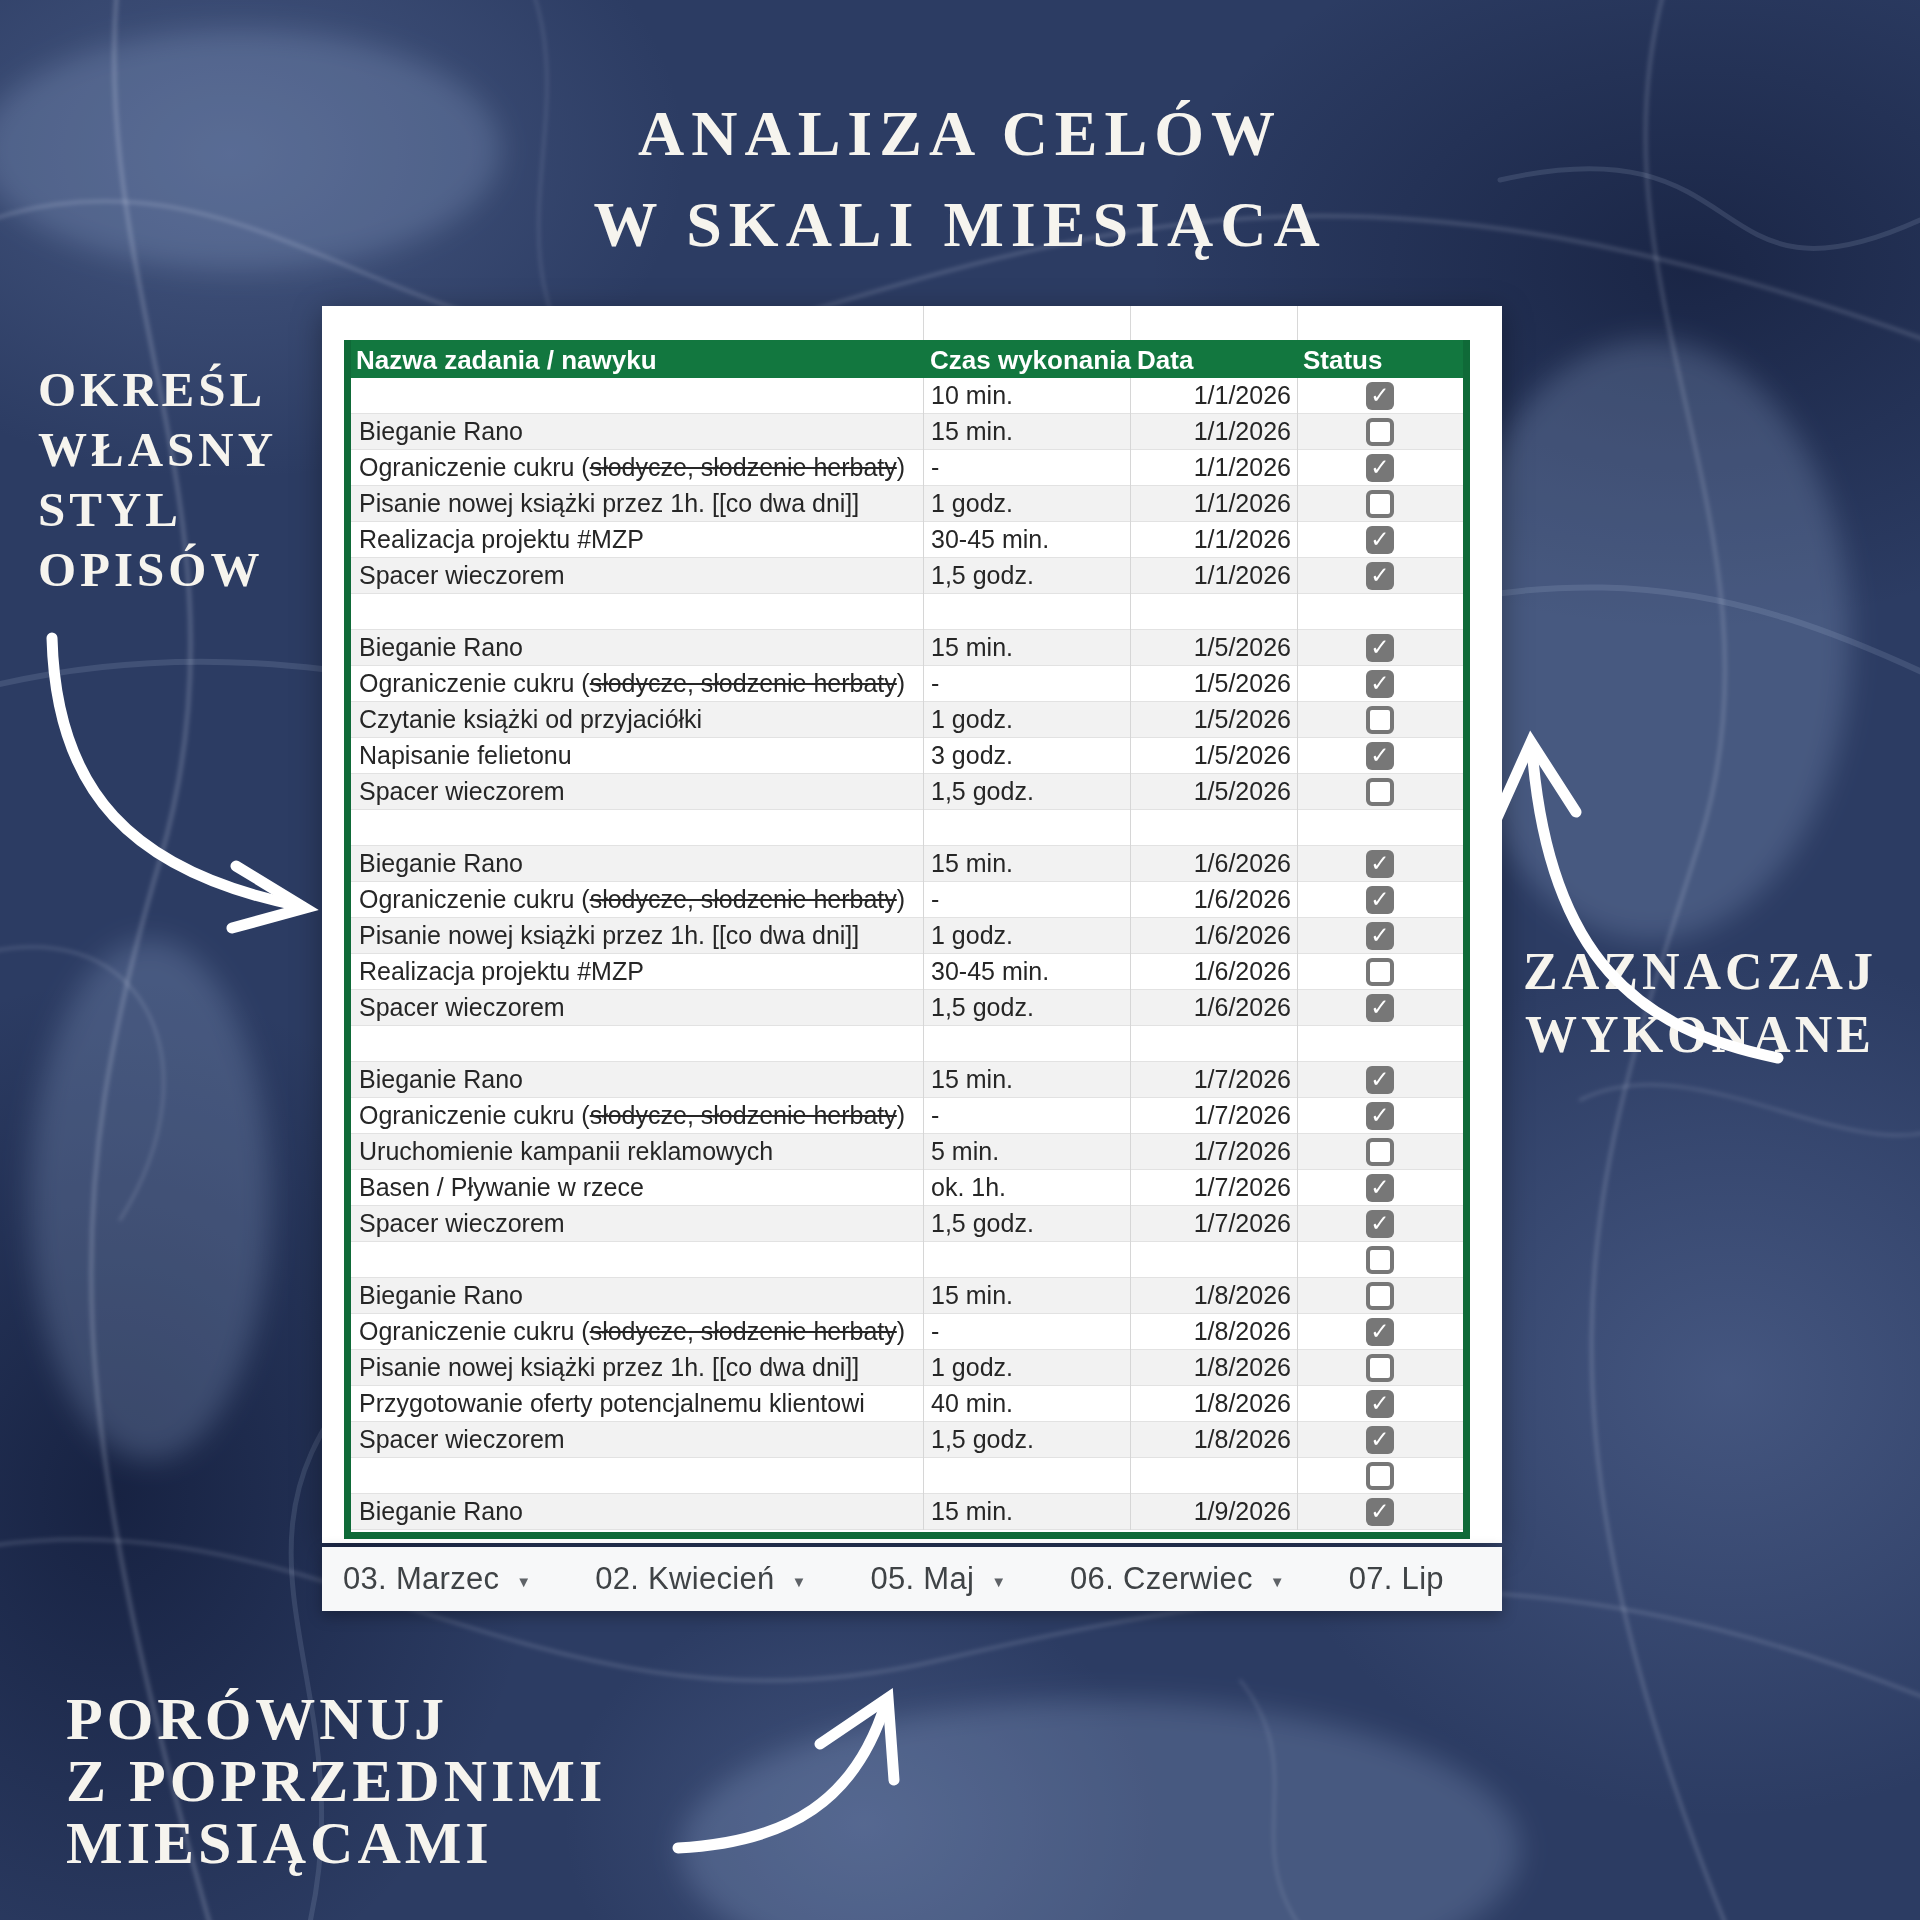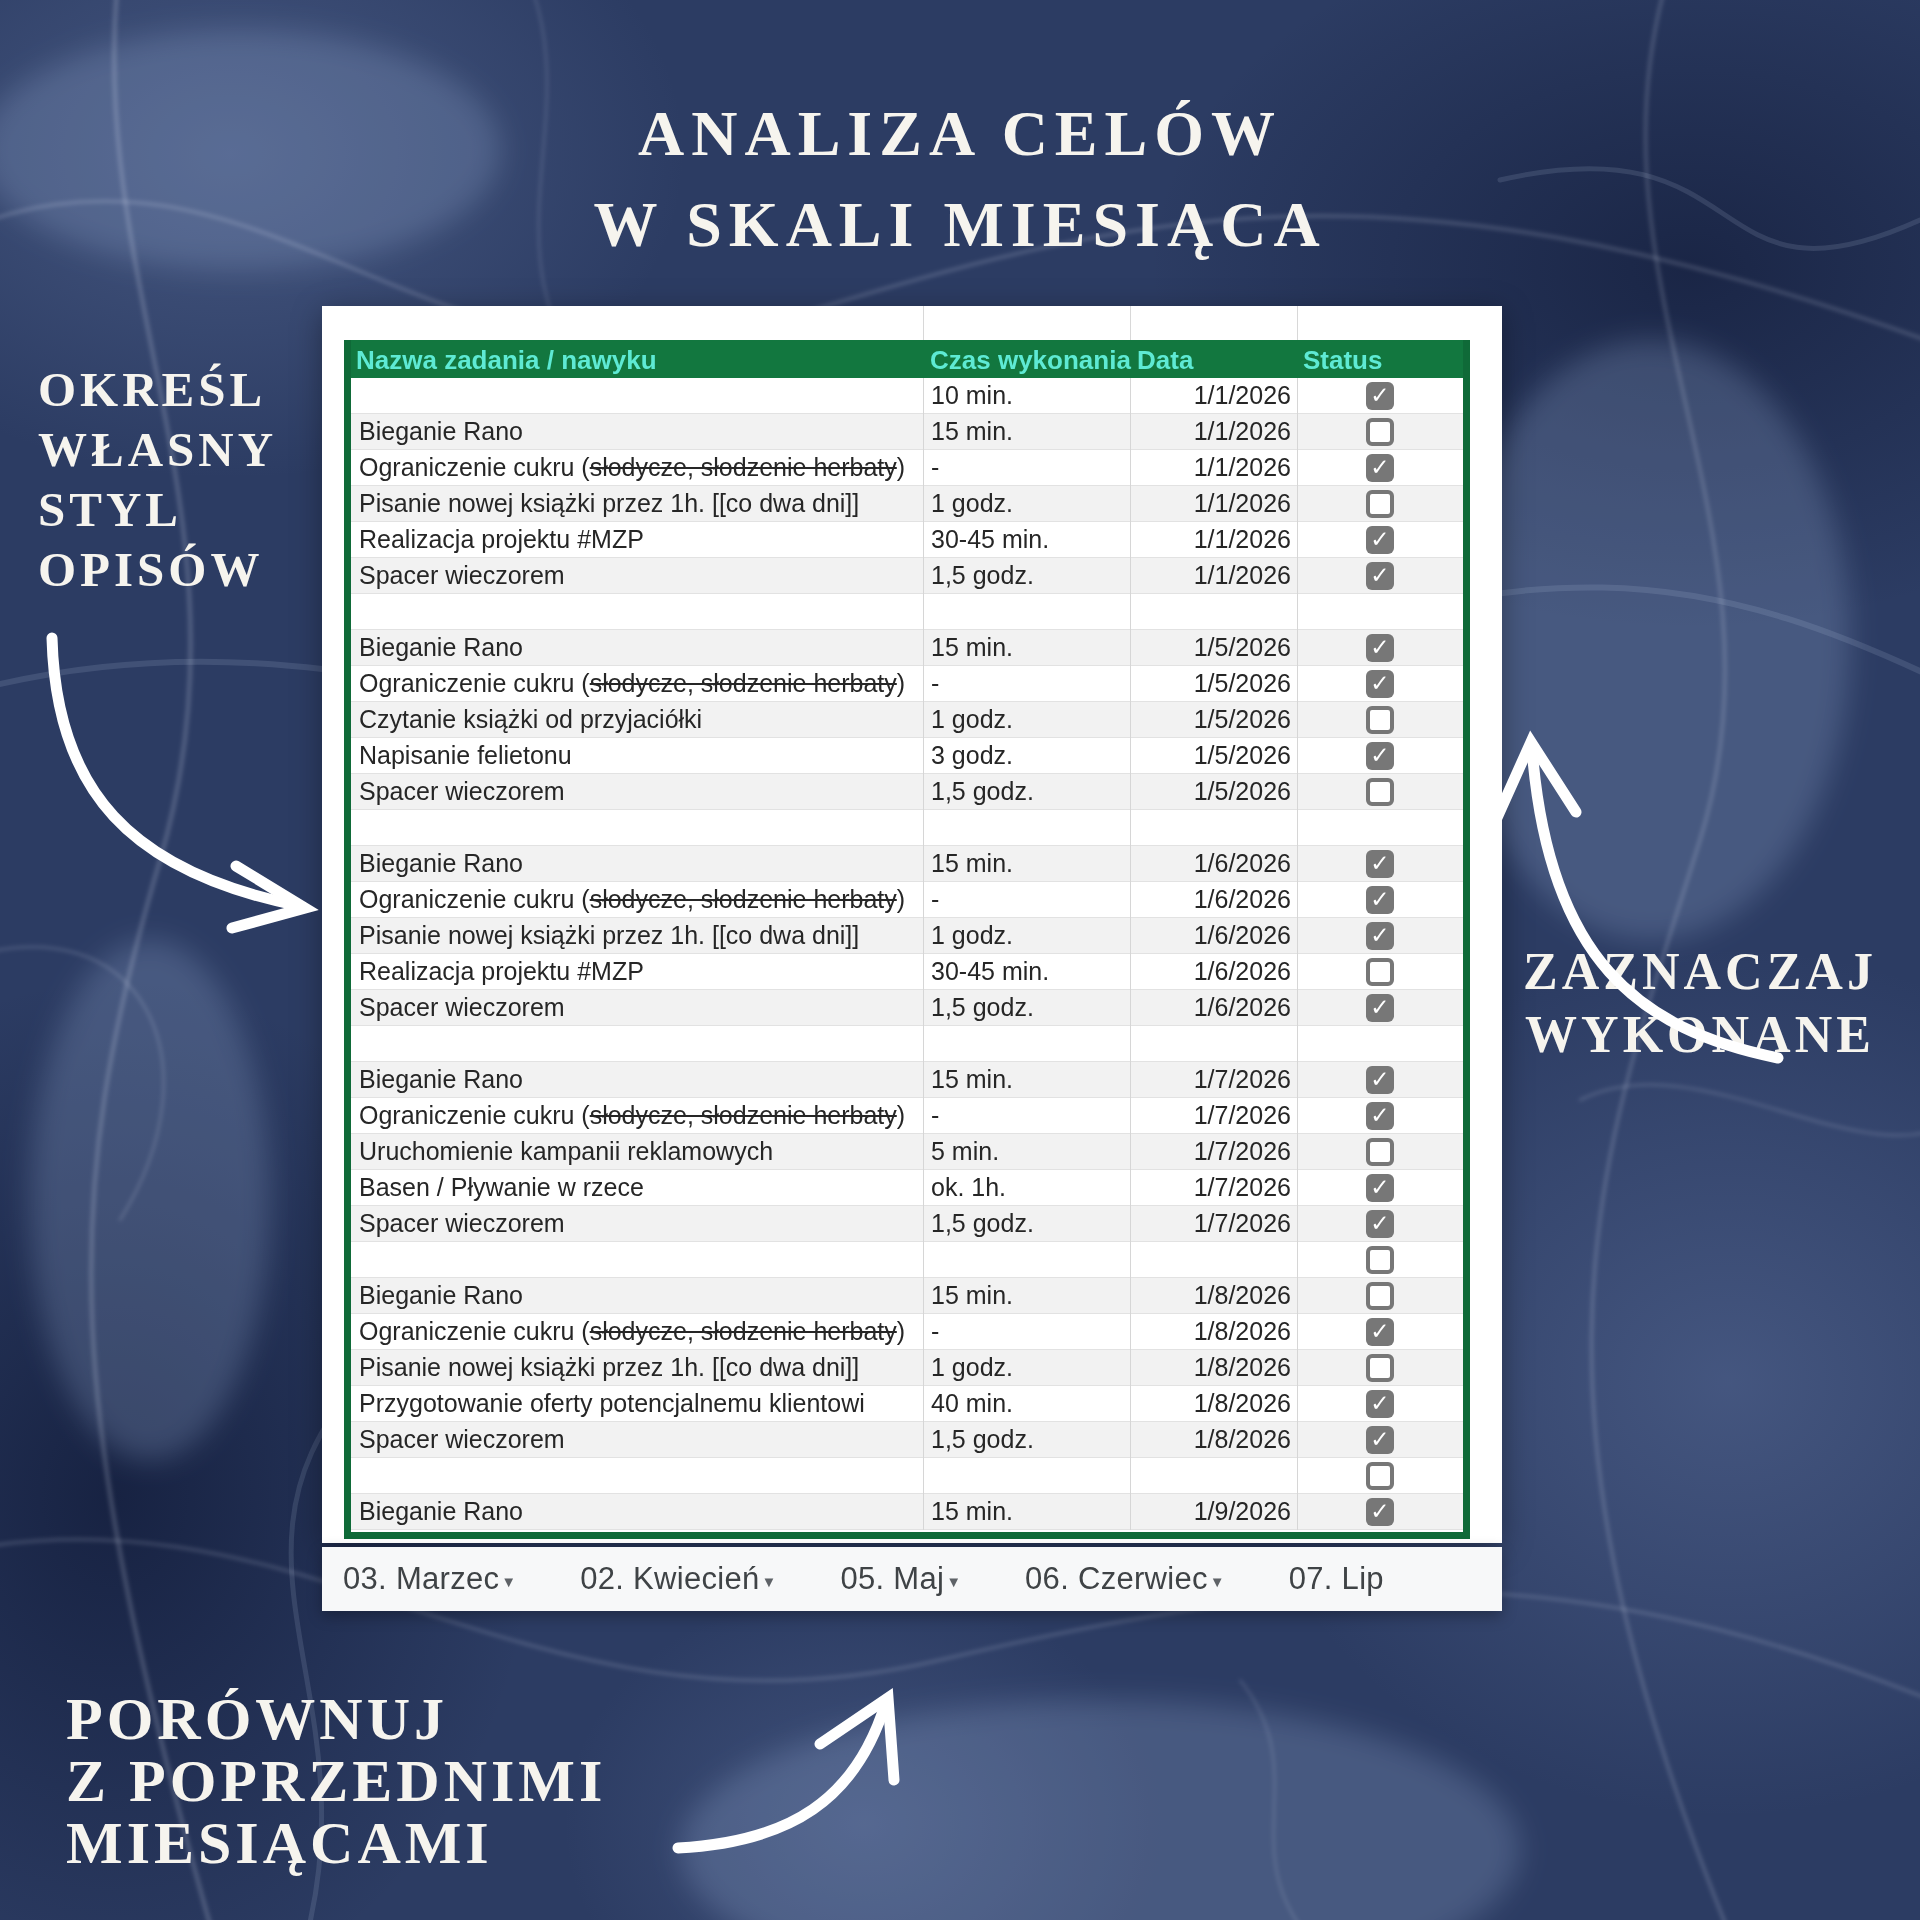--- a/index.html
+++ b/index.html
@@ -23,21 +23,21 @@
   .ann-left{left:38px;top:360px;}
   .ann-right{left:1500px;top:940px;width:400px;text-align:center;font-size:52px;line-height:63px;}
   .ann-bottom{left:66px;top:1688px;font-size:60px;line-height:62px;}
   .arrows{position:absolute;inset:0;z-index:3;pointer-events:none;}
   
   .sheet{position:absolute;left:322px;top:306px;width:1180px;height:1237px;background:#ffffff;
          z-index:2;box-shadow:0 6px 28px rgba(0,0,0,.35);
          font-family:"Liberation Sans","DejaVu Sans",sans-serif;}
   .gutline{position:absolute;top:0;width:1px;height:34px;background:#d8d8d8;}
   .ghead{position:absolute;left:22px;top:34px;width:1126px;height:38px;background:#12773f;}
-  .ghead span{position:absolute;top:5px;font-size:26px;font-weight:700;color:#5eead4;white-space:nowrap;text-align:right;}
+  .ghead span{position:absolute;top:5px;font-size:26px;font-weight:700;color:#ffffff;white-space:nowrap;text-align:right;}
   .ghead .h0{left:12px;} .ghead .h1{left:586px;} .ghead .h2{left:793px;} .ghead .h3{left:959px;}
   .gb{position:absolute;background:#0f6a38;}
   .gb-l{left:22px;top:34px;width:7px;height:1199px;}
   .gb-r{left:1141px;top:34px;width:7px;height:1199px;}
   .gb-b{left:22px;top:1226px;width:1126px;height:7px;}
   .rows{position:absolute;left:29px;top:72px;width:1112px;height:1152px;overflow:hidden;}
   .row{position:relative;height:36px;box-sizing:border-box;border-bottom:1px solid #e2e2e2;
        font-size:25px;color:#262626;}
   .row.alt{background:#f2f2f2;}
   .cell{position:absolute;top:0;height:35px;display:flex;align-items:center;box-sizing:border-box;white-space:nowrap;overflow:hidden;}
@@ -49,21 +49,21 @@
   .cb{width:28px;height:28px;border-radius:6px;box-sizing:border-box;
       display:flex;align-items:center;justify-content:center;font-family:"DejaVu Sans",sans-serif;}
   .cb.unchecked{background:#fff;border:4px solid #777777;}
   .cb.checked{background:#777777;}
   .cb.checked::after{content:"✓";color:#ffffff;font-size:23px;font-weight:700;line-height:1;}
   s{text-decoration:line-through;}
   
   .tabbar{position:absolute;left:322px;top:1547px;width:1180px;height:64px;background:#f7f8f9;z-index:2;
           display:flex;align-items:center;gap:64px;padding-left:21px;box-sizing:border-box;overflow:hidden;
           font-family:"Liberation Sans","DejaVu Sans",sans-serif;box-shadow:0 5px 14px rgba(0,0,0,.3);}
-  .tab{display:flex;align-items:center;gap:2px;white-space:nowrap;flex:0 0 auto;}
+  .tab{display:flex;align-items:center;gap:17px;white-space:nowrap;flex:0 0 auto;}
   .tab .lbl{font-size:31px;font-weight:500;color:#3f4346;letter-spacing:.3px;}
   .tab .dd{font-size:15px;color:#5f6368;transform:translateY(2px);}
 </style>
 </head>
 <body>
 
 <div id="canvas">
 
   <svg class="veins" width="1920" height="1920" viewBox="0 0 1920 1920">
     <defs>

